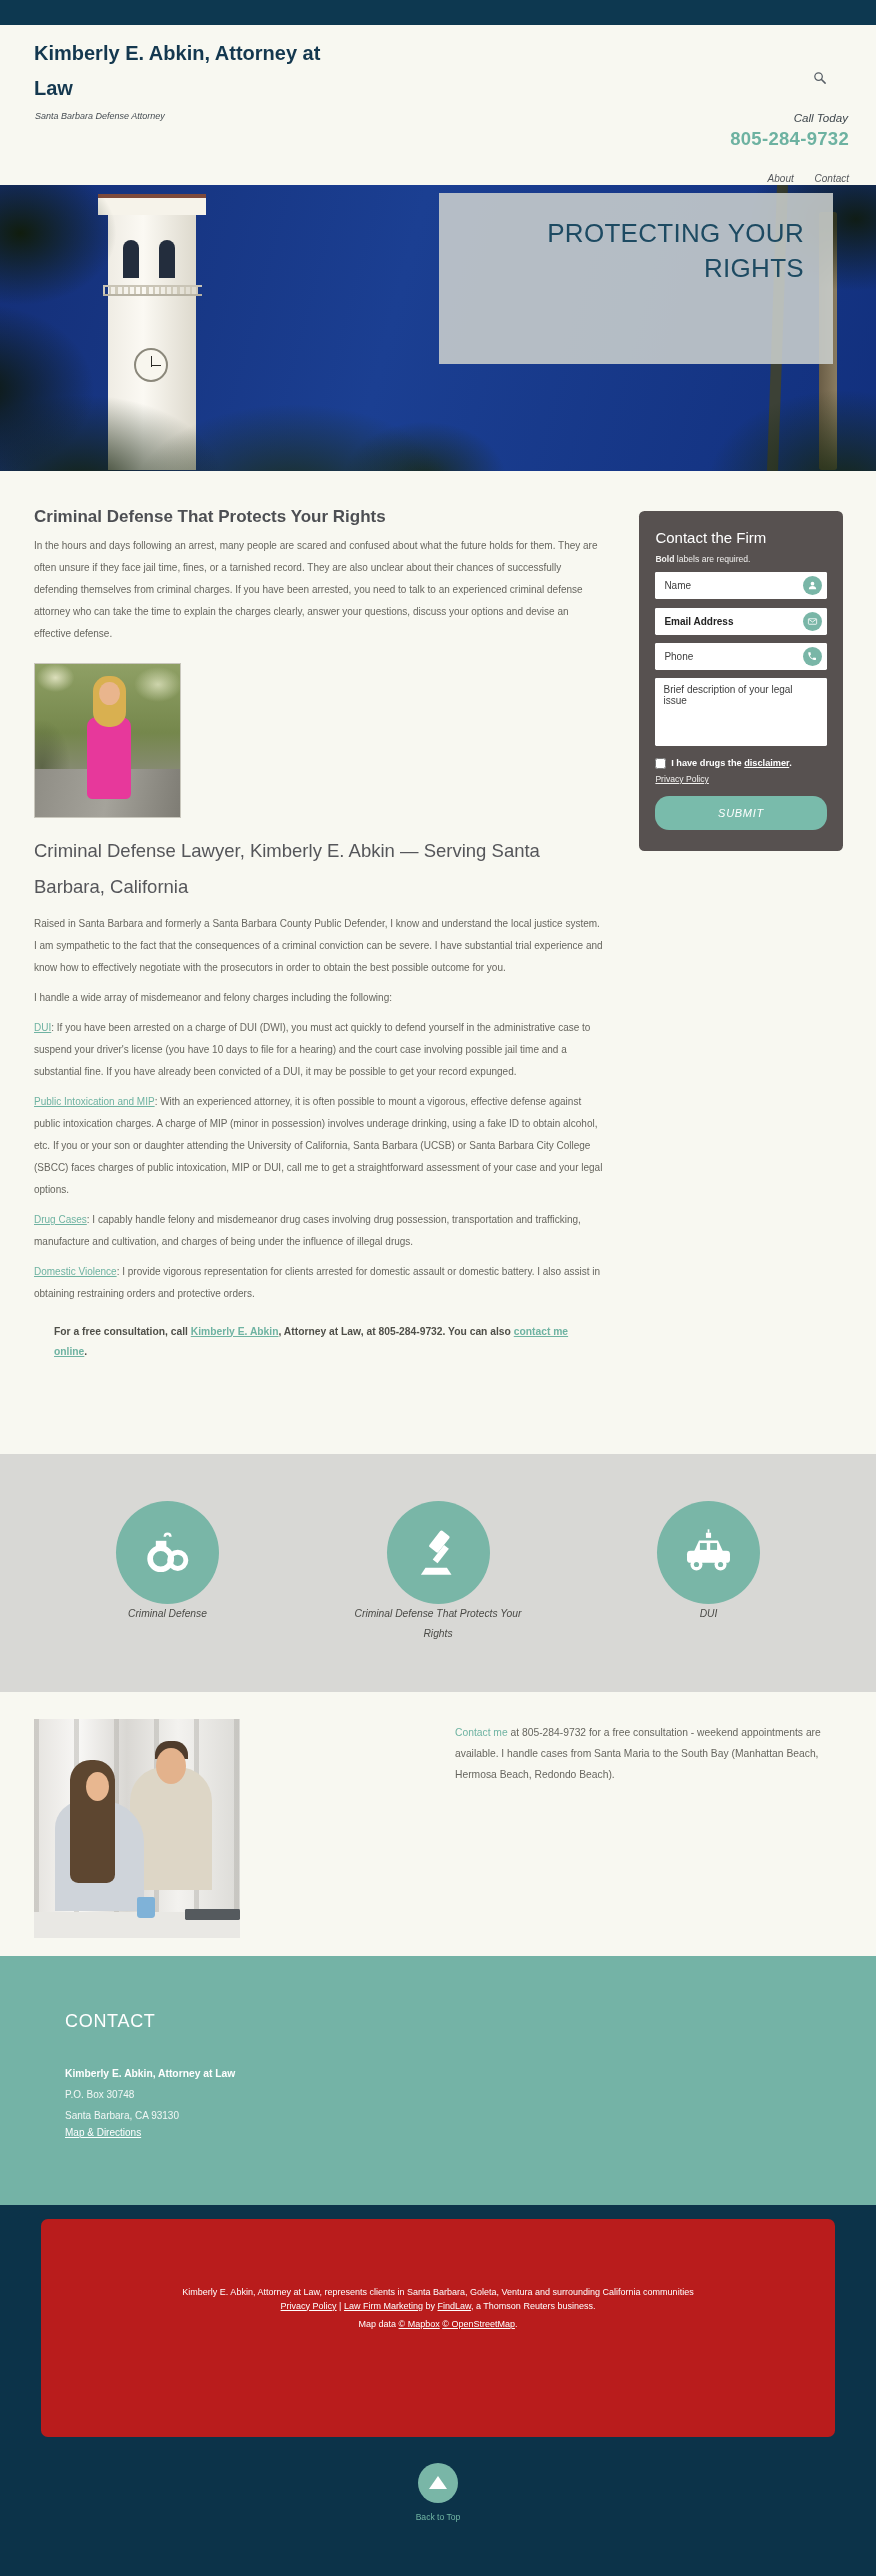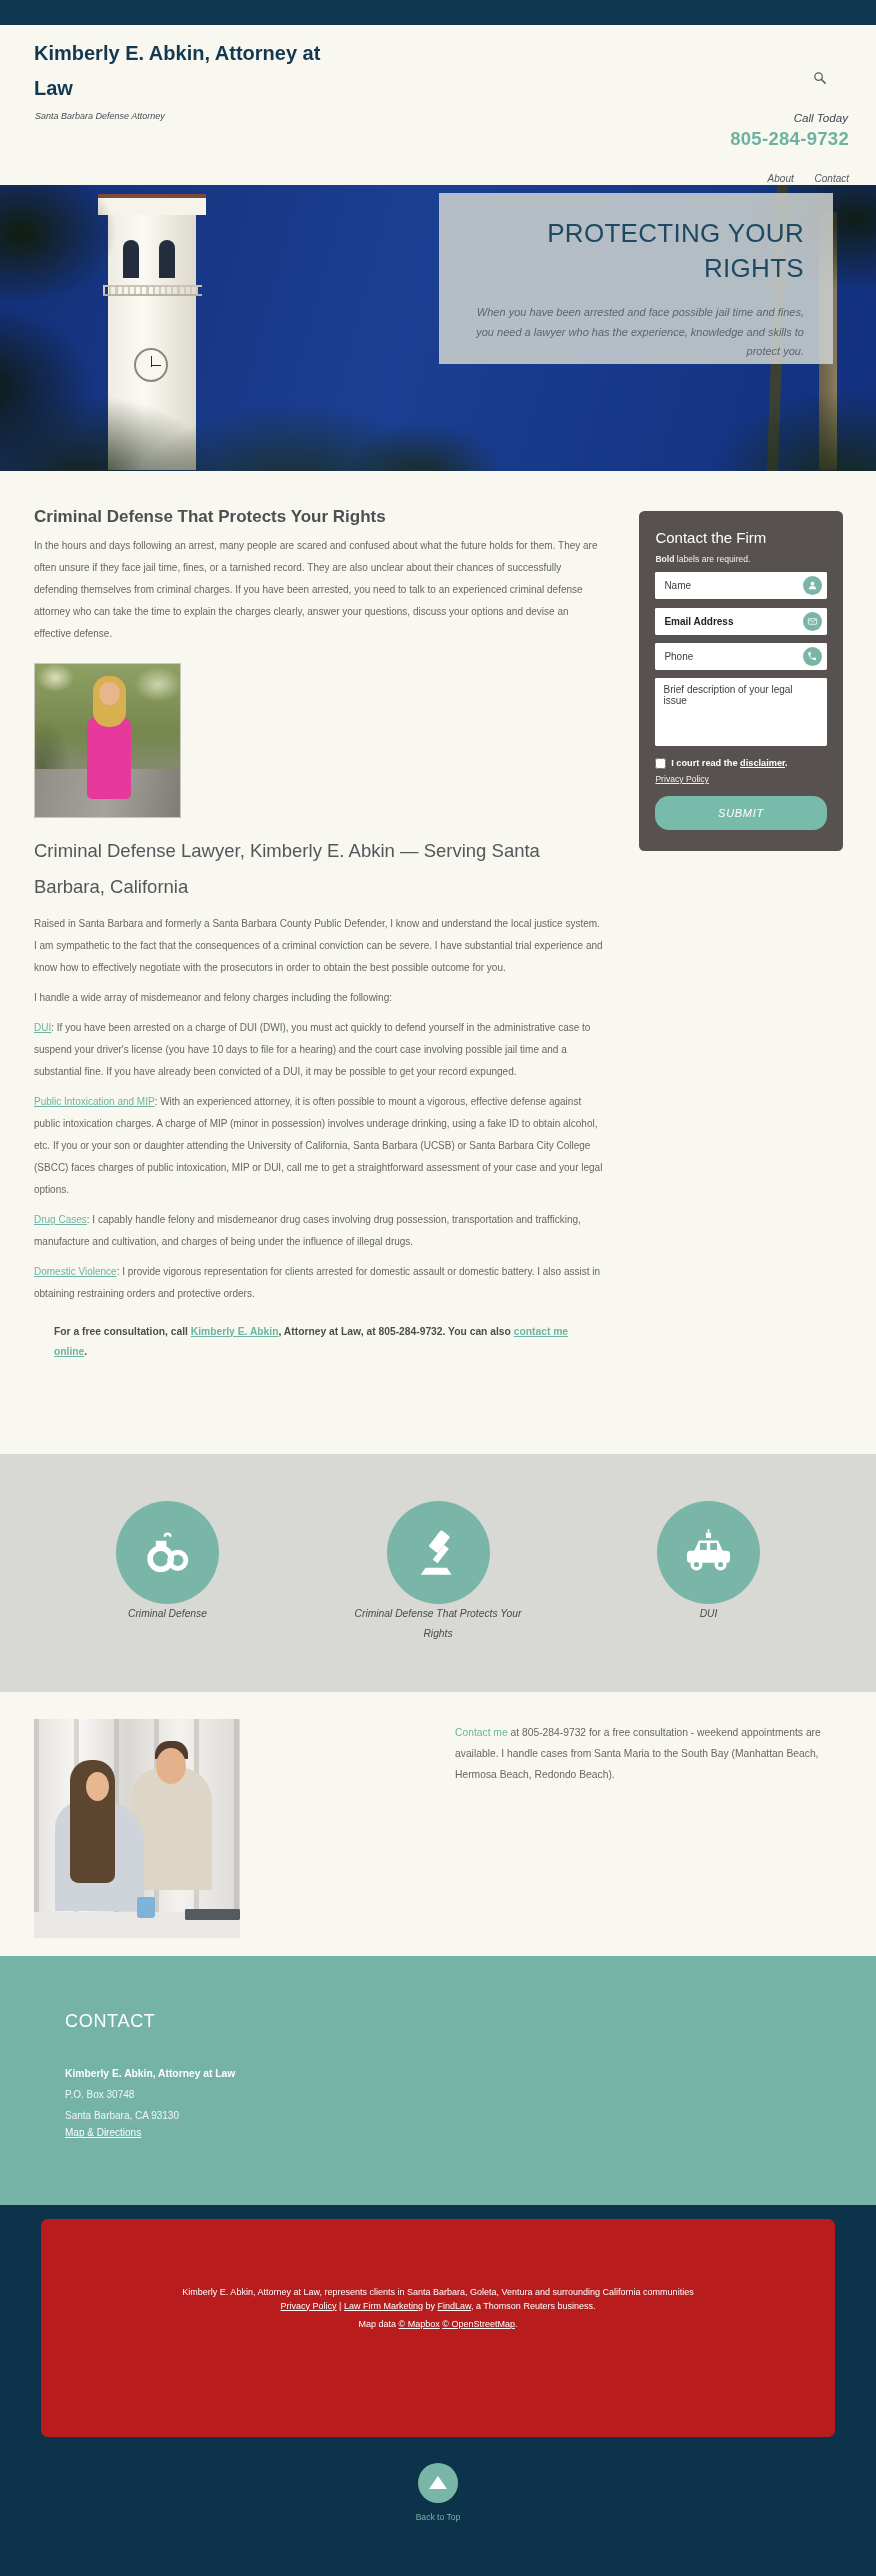--- a/index.html
+++ b/index.html
@@ -200,21 +200,20 @@
       <div class="tower-arch" style="left:15px;"></div>
       <div class="tower-arch" style="left:51px;"></div>
       <div class="tower-rail"></div>
       <div class="tower-clock"></div>
     </div>
     <div class="trunk1"></div>
     <div class="trunk2"></div>
     <div class="foliage"></div>
     <div class="hero-overlay">
       <h2>PROTECTING YOUR RIGHTS</h2>
-      <p>When you have been arrested and face possible jail time and fines, you need a lawyer who has the experience, knowledge and skills to protect you.</p>
     </div>
   </section>
 
   <section class="main">
     <div class="leftcol">
       <h2 class="main-title">Criminal Defense That Protects Your Rights</h2>
       <p class="body-p">In the hours and days following an arrest, many people are scared and confused about what the future holds for them. They are often unsure if they face jail time, fines, or a tarnished record. They are also unclear about their chances of successfully defending themselves from criminal charges. If you have been arrested, you need to talk to an experienced criminal defense attorney who can take the time to explain the charges clearly, answer your questions, discuss your options and devise an effective defense.</p>
 
       <div class="attorney-photo">
         <div class="ap-light"></div>
@@ -274,21 +273,21 @@
           <svg viewBox="0 0 24 24" width="10.3" height="10.3">
               <path d="M6.6 10.8c1.5 2.9 3.7 5.1 6.6 6.6l2.2-2.2c.3-.3.7-.4 1-.2 1.1.4 2.3.6 3.6.6.6 0 1 .4 1 1V20c0 .6-.4 1-1 1C10.6 21 3 13.4 3 4c0-.6.4-1 1-1h3.5c.6 0 1 .4 1 1 0 1.2.2 2.4.6 3.6.1.3 0 .7-.2 1l-2.3 2.2z" fill="#fff"></path>
             </svg>
         </span>
       </div>
 
       <textarea placeholder="Brief description of your legal issue" style=""></textarea>
 
       <label class="agree">
         <input type="checkbox" style="">
-        <span><span>I court read the </span><a href="#">disclaimer</a><span>.</span></span>
+        <span><span>I have drugs the </span><a href="#">disclaimer</a><span>.</span></span>
       </label>
       <a href="#" class="privacy-link">Privacy Policy</a>
 
       <button class="submit-btn">SUBMIT</button>
     </aside>
   </section>
 
   <section class="services">
     <div class="svc">
       <div class="svc-circle">

